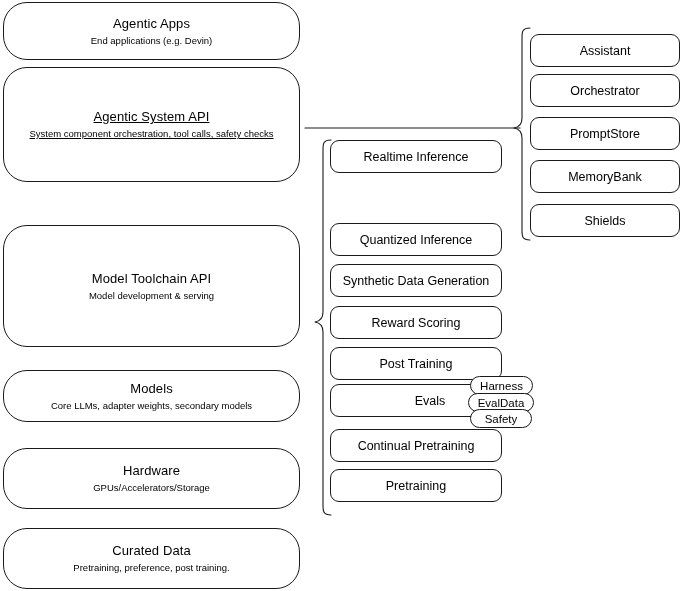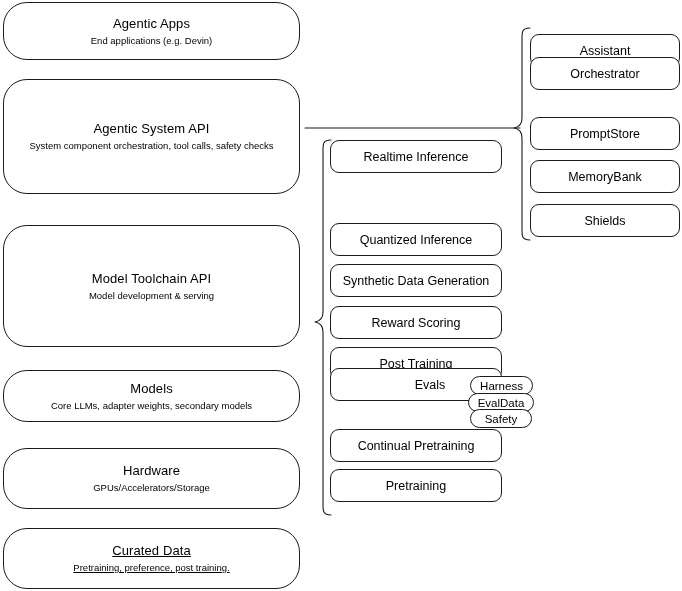--- a/index.html
+++ b/index.html
@@ -103,41 +103,41 @@
 </head>
 <body>
 
 <div id="canvas">
 
   <div class="box layer-box" style="top:2px; height:58px;">
     <div class="title">Agentic Apps</div>
     <div class="subtitle">End applications (e.g. Devin)</div>
   </div>
 
-  <div class="box layer-box" style="top:79px; height:115px;">
+  <div class="box layer-box" style="top:67px; height:115px;text-decoration:underline;">
     <div class="title">Agentic System API</div>
     <div class="subtitle">System component orchestration, tool calls, safety checks</div>
   </div>
 
   <div class="box layer-box" style="top:225px; height:122px;">
     <div class="title">Model Toolchain API</div>
     <div class="subtitle">Model development &amp; serving</div>
   </div>
 
   <div class="box layer-box" style="top:370px; height:52px;">
     <div class="title">Models</div>
     <div class="subtitle">Core LLMs, adapter weights, secondary models</div>
   </div>
 
   <div class="box layer-box" style="top:448px; height:61px;">
     <div class="title">Hardware</div>
     <div class="subtitle">GPUs/Accelerators/Storage</div>
   </div>
 
-  <div class="box layer-box" style="top:528px; height:61px;text-decoration:underline;">
+  <div class="box layer-box" style="top:528px; height:61px;">
     <div class="title">Curated Data</div>
     <div class="subtitle">Pretraining, preference, post training.</div>
   </div>
 
   <svg id="lines" viewBox="0 0 682 591" xmlns="http://www.w3.org/2000/svg">
 
     <line x1="305" y1="128" x2="520" y2="128"></line>
 
     <path d="M 530 28
              C 522 28, 522 32, 522 38
@@ -164,21 +164,21 @@
   </div>
   <div class="chip chip-mid" style="top:264px;">
     <span>Synthetic Data Generation</span>
   </div>
   <div class="chip chip-mid" style="top:306px;">
     <span>Reward Scoring</span>
   </div>
   <div class="chip chip-mid" style="top:347px;">
     <span>Post Training</span>
   </div>
-  <div class="chip chip-mid" style="top:368px;padding-left:28px;">
+  <div class="chip chip-mid" style="top:384px;padding-left:28px;">
     <span>Evals</span>
   </div>
   <div class="chip chip-mid" style="top:429px;">
     <span>Continual Pretraining</span>
   </div>
   <div class="chip chip-mid" style="top:469px;">
     <span>Pretraining</span>
   </div>
 
   <div class="pill" style="left:470px; top:376px; width:63px; z-index:5;">
@@ -187,21 +187,21 @@
   <div class="pill" style="left:468px; top:393px; width:66px; z-index:6;">
     <span>EvalData</span>
   </div>
   <div class="pill" style="left:470px; top:409px; width:62px; z-index:7;">
     <span>Safety</span>
   </div>
 
   <div class="chip chip-right" style="top:34px;">
     <span>Assistant</span>
   </div>
-  <div class="chip chip-right" style="top:57px;">
+  <div class="chip chip-right" style="top:74px;">
     <span>Orchestrator</span>
   </div>
   <div class="chip chip-right" style="top:117px;">
     <span>PromptStore</span>
   </div>
   <div class="chip chip-right" style="top:160px;">
     <span>MemoryBank</span>
   </div>
   <div class="chip chip-right" style="top:204px;">
     <span>Shields</span>

